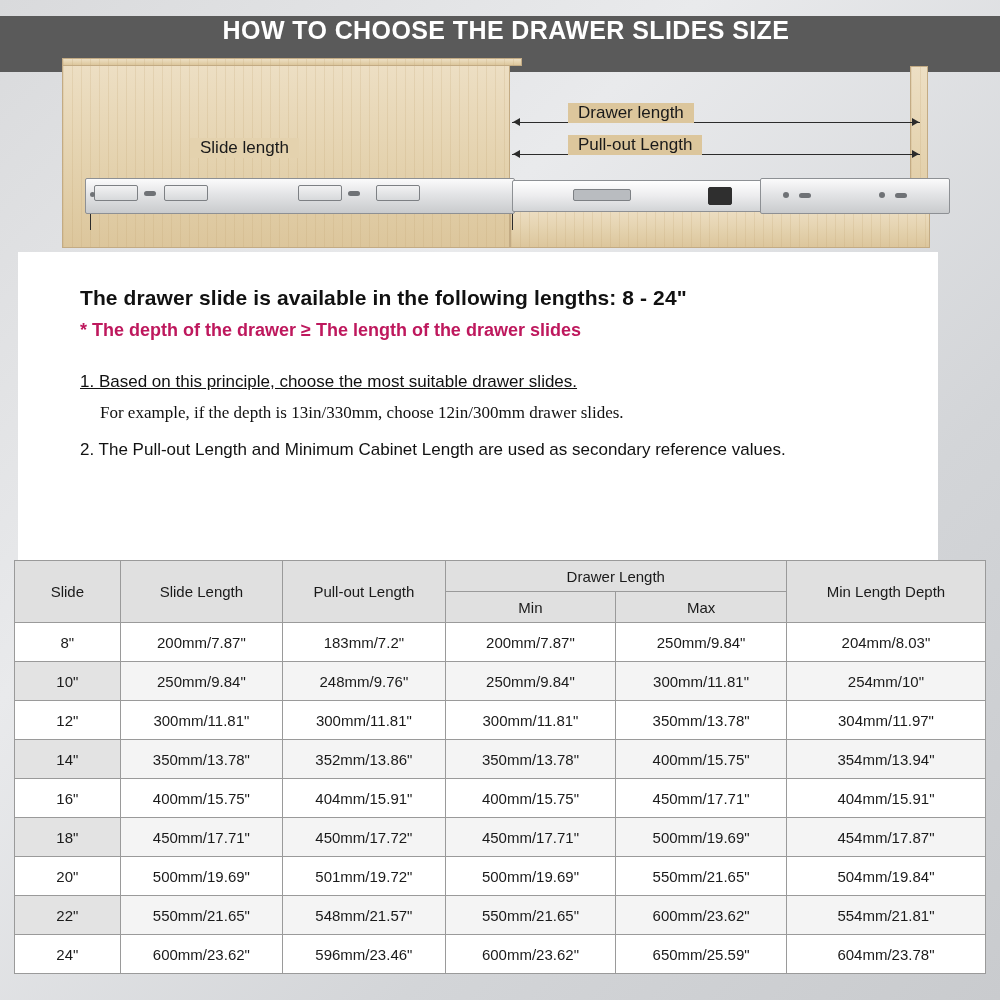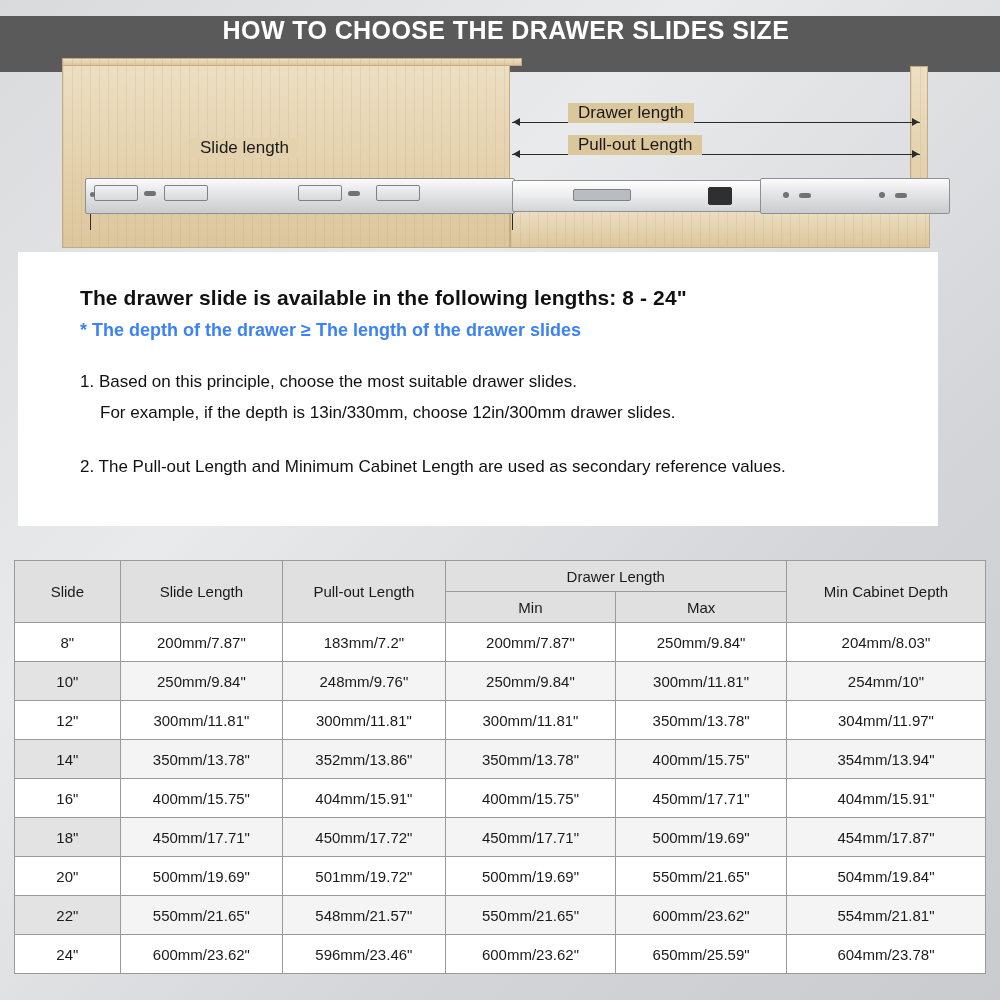--- a/index.html
+++ b/index.html
@@ -133,52 +133,54 @@
     border-top: 4px solid transparent;
     border-bottom: 4px solid transparent;
   }
   .arrow-left { border-right: 7px solid #2b2b2b; }
   .arrow-right { border-left: 7px solid #2b2b2b; }
 
   
   .card {
     position: absolute;
     left: 18px; top: 252px;
-    width: 920px; height: 274px;
+    width: 920px; height: 370px;
     background: #ffffff;
     box-sizing: border-box;
     padding: 34px 40px 0 62px;
   }
   .card h2 {
     margin: 0 0 10px 0;
     font-size: 21px;
     font-weight: bold;
     color: #111;
     letter-spacing: 0.1px;
   }
   .card h3 {
     margin: 0 0 28px 0;
     font-size: 18px;
     font-weight: bold;
-    color: #3b82f6;
+    color: #be185d;
   }
   .card .item {
     font-size: 17px;
     color: #111;
     margin-bottom: 5px;
     line-height: 1.55;
+    text-decoration: underline;
   }
   .card .sub {
     font-size: 17px;
     color: #111;
     margin-left: 20px;
     line-height: 1.55;
+    font-family: Liberation Serif, serif;
   }
   .card .item2 {
-    margin-top: 30px;
+    margin-top: 13px;
     font-size: 17px;
     color: #111;
   }
 
   
   .table-wrap {
     position: absolute;
     left: 14px; top: 560px;
     width: 972px;
   }
@@ -286,21 +288,21 @@
         <col class="col-min">
           <col class="col-max">
           <col class="col-cab">
       </colgroup>
       <thead>
         <tr>
           <th rowspan="2">Slide</th>
           <th rowspan="2">Slide Length</th>
           <th rowspan="2">Pull-out Length</th>
           <th colspan="2">Drawer Length</th>
-          <th rowspan="2">Min Cabinet Depth</th>
+          <th rowspan="2">Min Length Depth</th>
         </tr>
         <tr>
           <th>Min</th>
           <th>Max</th>
         </tr>
       </thead>
       <tbody>
         <tr>
           <td class="size-cell">8"</td>
           <td>200mm/7.87"</td>

